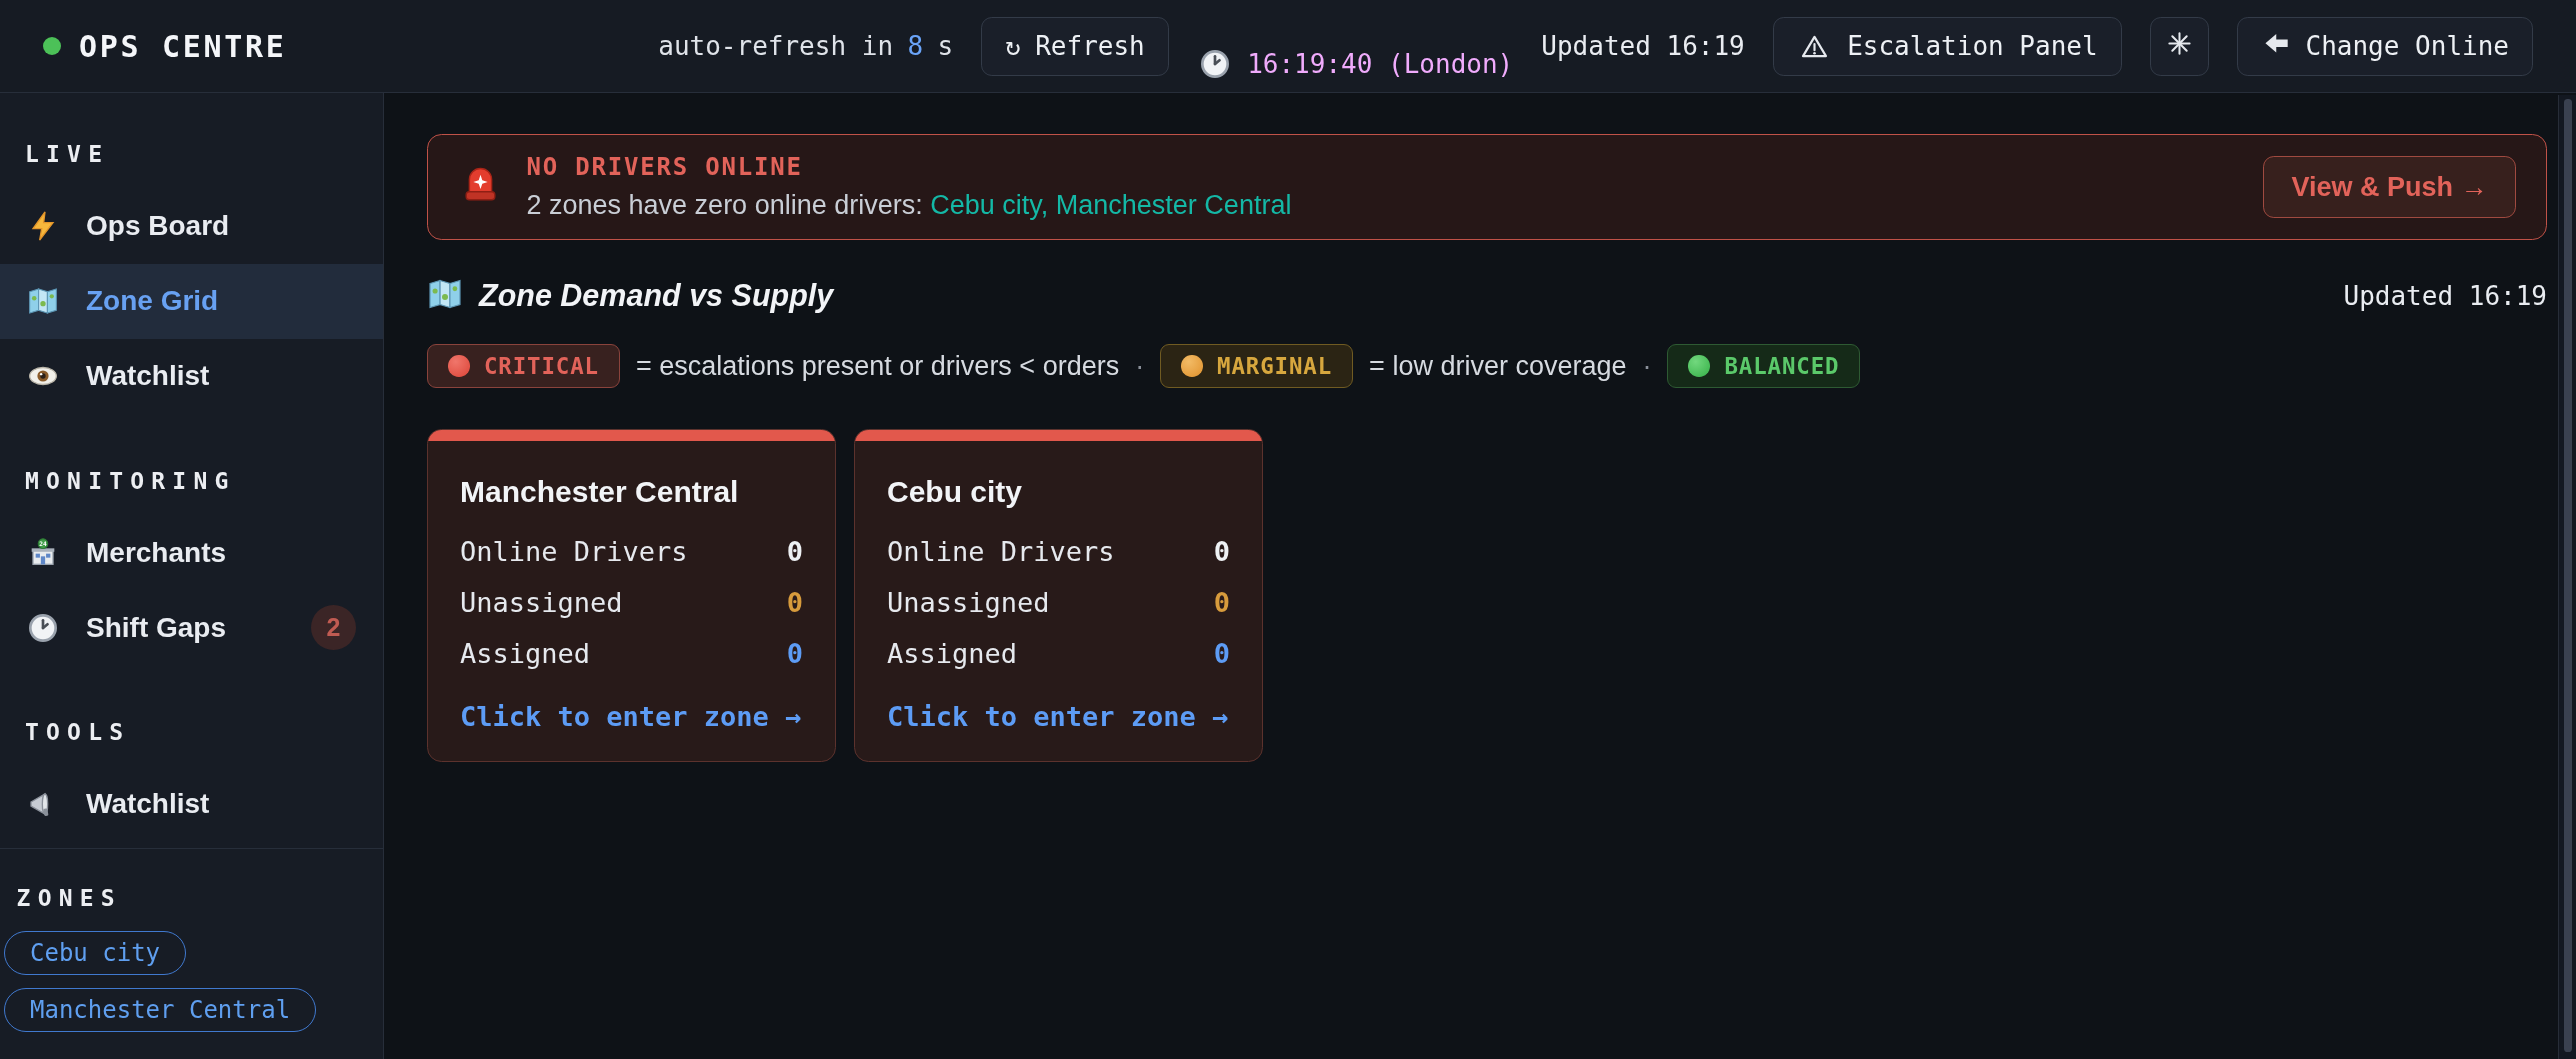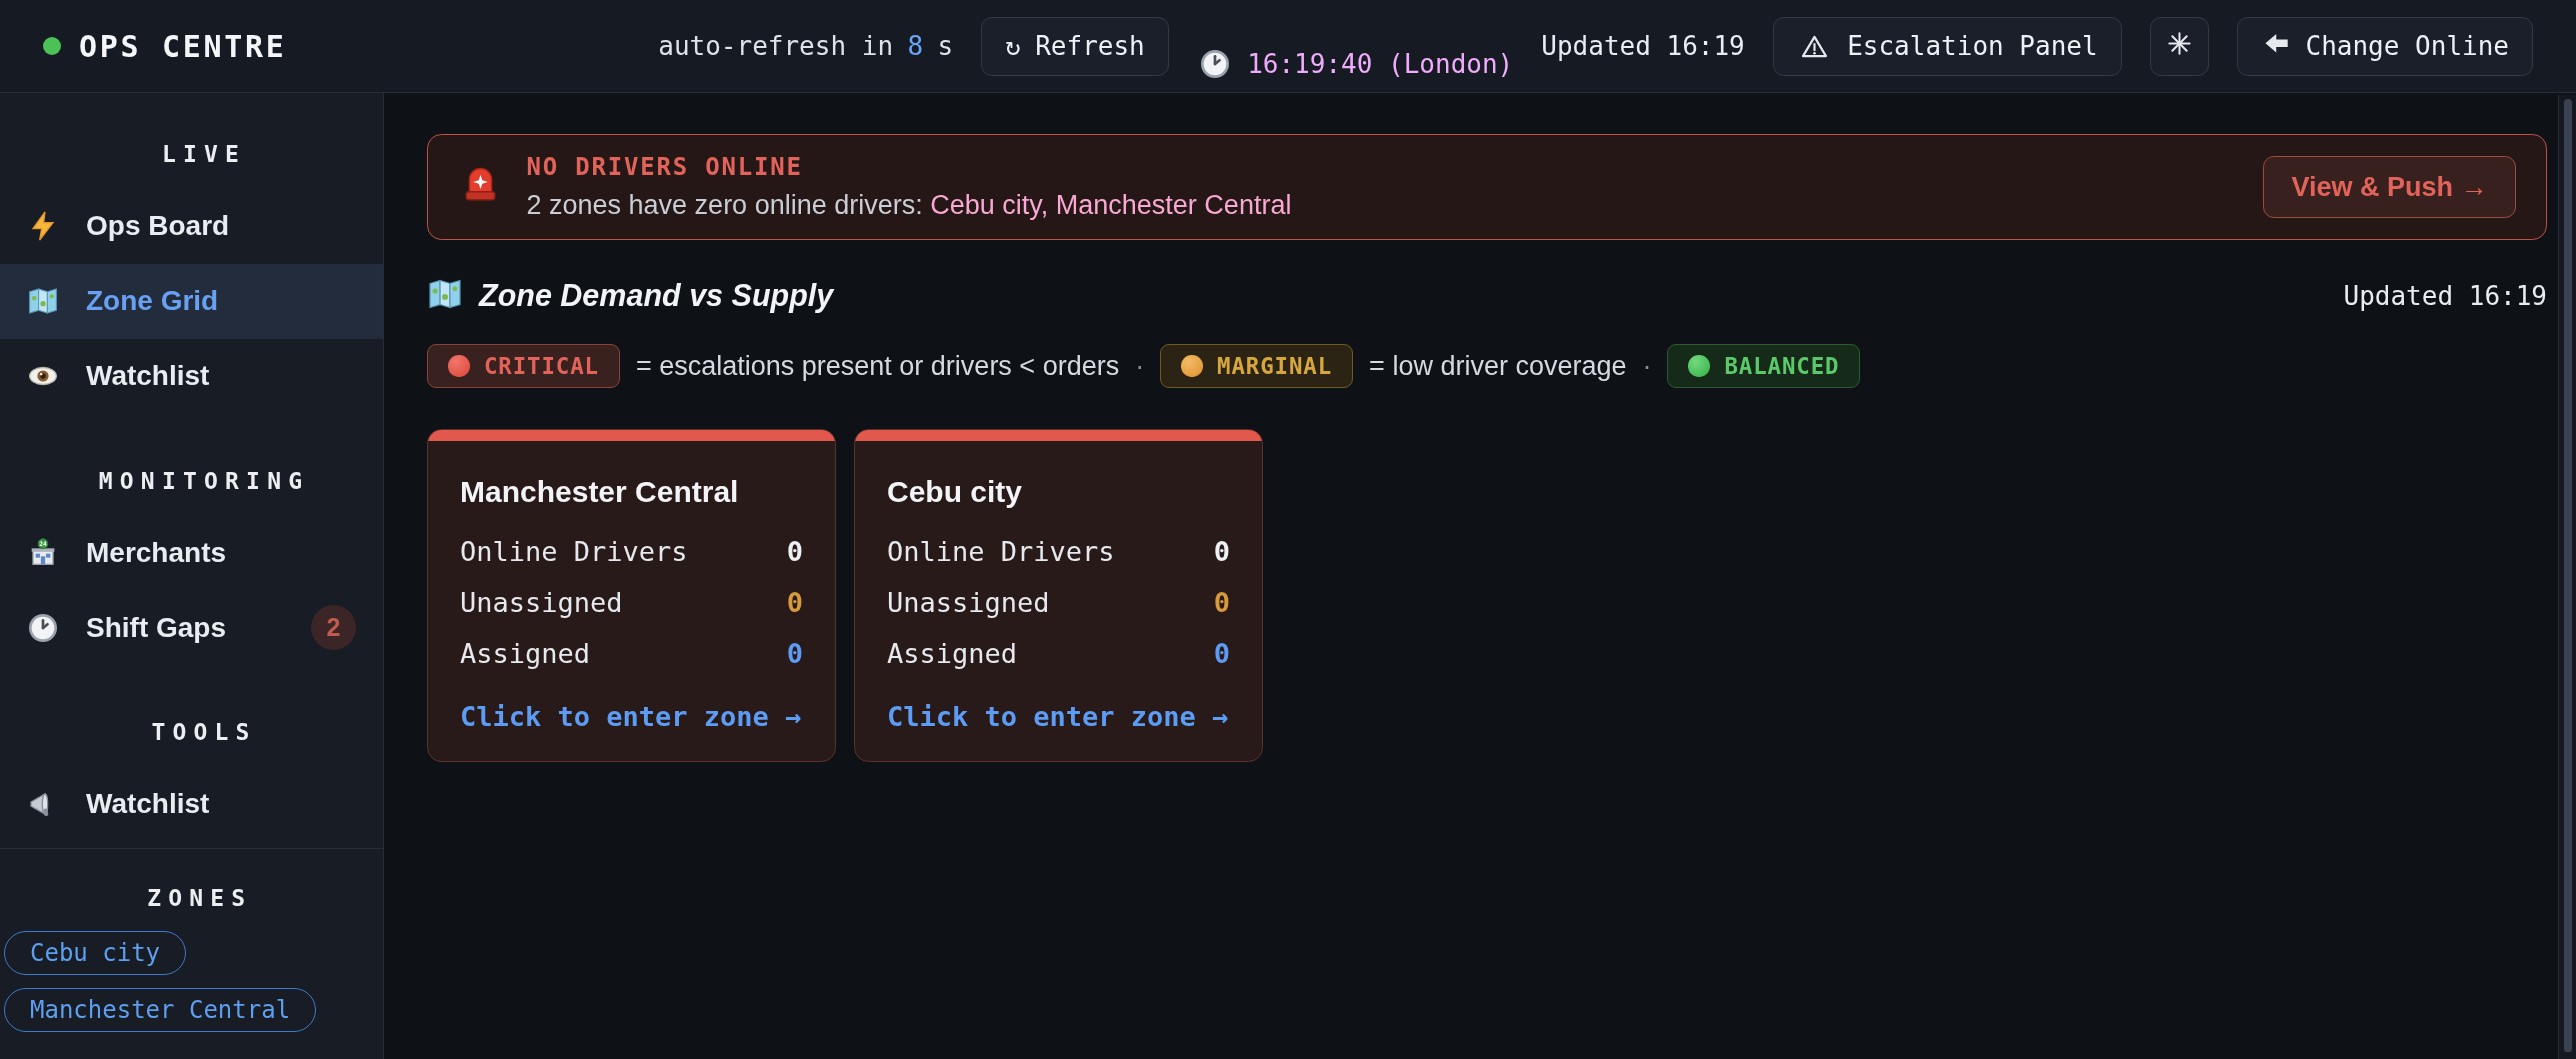--- a/index.html
+++ b/index.html
@@ -22,21 +22,21 @@
   .time-group { display:flex; align-items:center; gap:14.4px; font-family:"DejaVu Sans Mono", monospace; font-size:26px; color:#f0abfc;margin-top:36px; }
   .updated-top { font-family:"DejaVu Sans Mono", monospace; font-size:26px; color:#e9ecf1; }
 
   
   .shell { display:flex; height:966px; }
 
   
   .sidebar { width:384px; background:#171c25; border-right:1.8px solid #272e3a;
              padding-top:48px; display:flex; flex-direction:column; }
   .section-label { font-family:"DejaVu Sans Mono", monospace; font-weight:700; font-size:23px;
-                   letter-spacing:7.2px; color:#eceef2; margin:0 0 21.5px 25px;text-align:center; }
+                   letter-spacing:7.2px; color:#eceef2; margin:0 0 21.5px 25px; }
   .section-label.later { margin-top:54px; }
   .nav-item { height:75px; display:flex; align-items:center; gap:25px; padding-left:25px;
               font-weight:600; font-size:28px; color:#e9ecf1; cursor:pointer; }
   .nav-item.active { background:#222c3c; color:#68a1f2; }
   .nav-icon { width:36px; height:36px; display:flex; align-items:center; justify-content:center; flex:0 0 36px; }
   .badge-count { margin-left:auto; margin-right:27px; width:45px; height:45px; border-radius:50%;
                  background:#3b2526; color:#c05b52; font-weight:700; font-size:25px;
                  display:flex; align-items:center; justify-content:center; }
   .zones-box { margin-top:auto; border-top:1.8px solid #272e3a; padding:36px 0 27px 4px; }
   .zones-box .section-label { margin-left:12.6px; margin-bottom:20px; }
@@ -46,21 +46,21 @@
 
   
   .main { flex:1; padding:41px 29px 0 43px; position:relative; background:#0e1217; }
 
   .alert { display:flex; align-items:center; gap:25px; border:1.8px solid #c05248; background:#261717;
            border-radius:14.4px; padding:18px 30.5px; }
   .alert-text { display:flex; flex-direction:column; gap:9px; }
   .alert-title { font-family:"DejaVu Sans Mono", monospace; font-weight:800; font-size:24px;
                  letter-spacing:1.8px; color:#e2635a; }
   .alert-sub { font-size:27px; color:#c9ced6; }
-  .alert-sub .zones { color:#f9a8d4; }
+  .alert-sub .zones { color:#14b8a6; }
   .vp-btn { margin-left:auto; border:1.8px solid #a04a40; background:#37201d; border-radius:10.8px;
             padding:14.4px 27px; font-weight:700; font-size:27px; color:#e2635a; cursor:pointer; }
 
   .head-row { margin-top:36px; display:flex; align-items:center; justify-content:space-between; }
   .head-left { display:flex; align-items:center; gap:16px;font-style:italic; }
   .head-title { font-weight:700; font-size:30.5px; color:#f2f4f7; }
   .head-updated { font-family:"DejaVu Sans Mono", monospace; font-size:26px; color:#e9ecf1; }
 
   .legend { margin-top:29px; display:flex; align-items:center; gap:16px; font-size:27px; color:#d6dae0; }
   .lbadge { display:inline-flex; align-items:center; gap:14.4px; border-radius:9px; padding:8px 20px;

